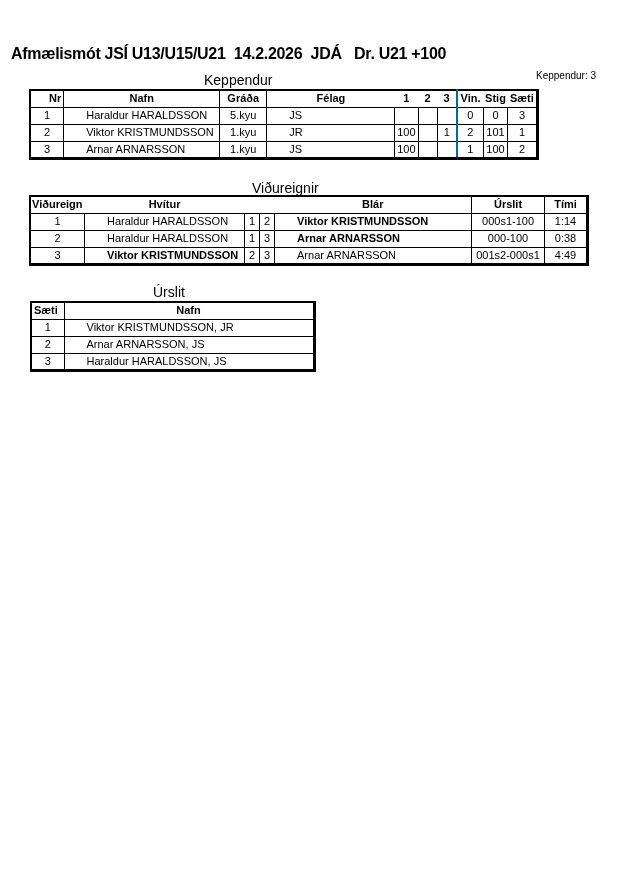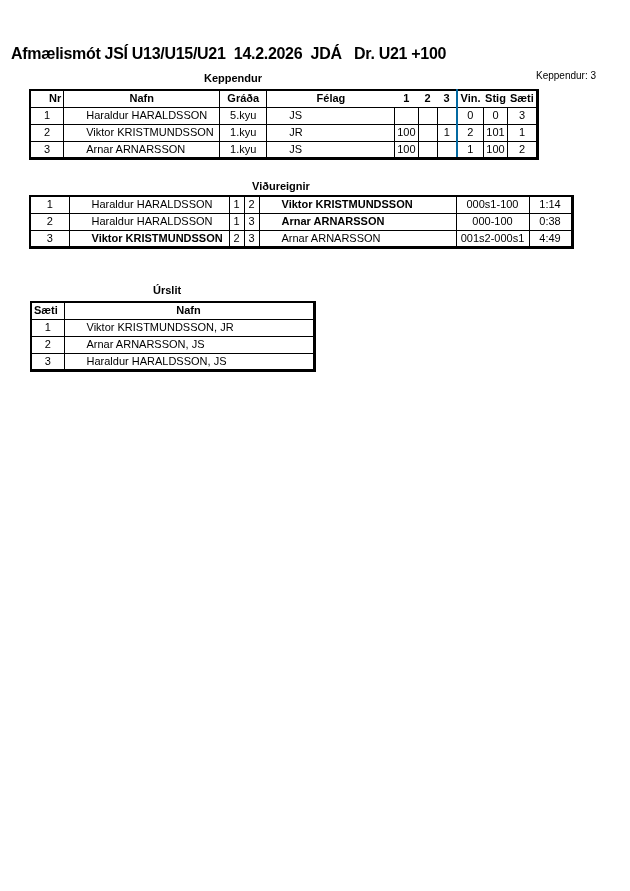--- a/index.html
+++ b/index.html
@@ -10,21 +10,21 @@
     font-family: "Liberation Sans", "DejaVu Sans", sans-serif;
     position: relative;
   }
   .page-title {
     position: absolute; left: 11px; top: 45px;
     font-size: 16px; font-weight: bold; letter-spacing: -0.3px;
     white-space: pre;
   }
   .section-label {
     position: absolute;
-    font-size: 11px; font-weight: bold; white-space: nowrap;
+    font-size: 14px; font-weight: normal; white-space: nowrap;
   }
   .count-label {
     position: absolute; left: 536px; top: 70px;
     font-size: 10px; white-space: nowrap;
   }
   table {
     position: absolute;
     border-collapse: collapse;
     table-layout: fixed;
     border: 2px solid #000;
@@ -134,20 +134,29 @@
   <colgroup>
     <col style="width:39px">
       <col style="width:160px">
       <col style="width:15px">
       <col style="width:15px">
     <col style="width:197px">
       <col style="width:73px">
       <col style="width:43px">
   </colgroup>
   <tbody>
+      <tr>
+    <th class="l" style="padding-left:1px">Viðureign</th>
+    <th class="hideL">Hvítur</th>
+    <th class="hideL"></th>
+    <th class="hideL"></th>
+    <th class="hideL">Blár</th>
+    <th>Úrslit</th>
+    <th>Tími</th>
+  </tr>
   <tr>
     <td class="c">1</td>
     <td class="l">Haraldur HARALDSSON</td>
     <td class="c">1</td>
     <td class="c">2</td>
     <td class="l bold">Viktor KRISTMUNDSSON</td>
     <td class="c">000s1-100</td>
     <td class="c">1:14</td>
   </tr>
   <tr>

